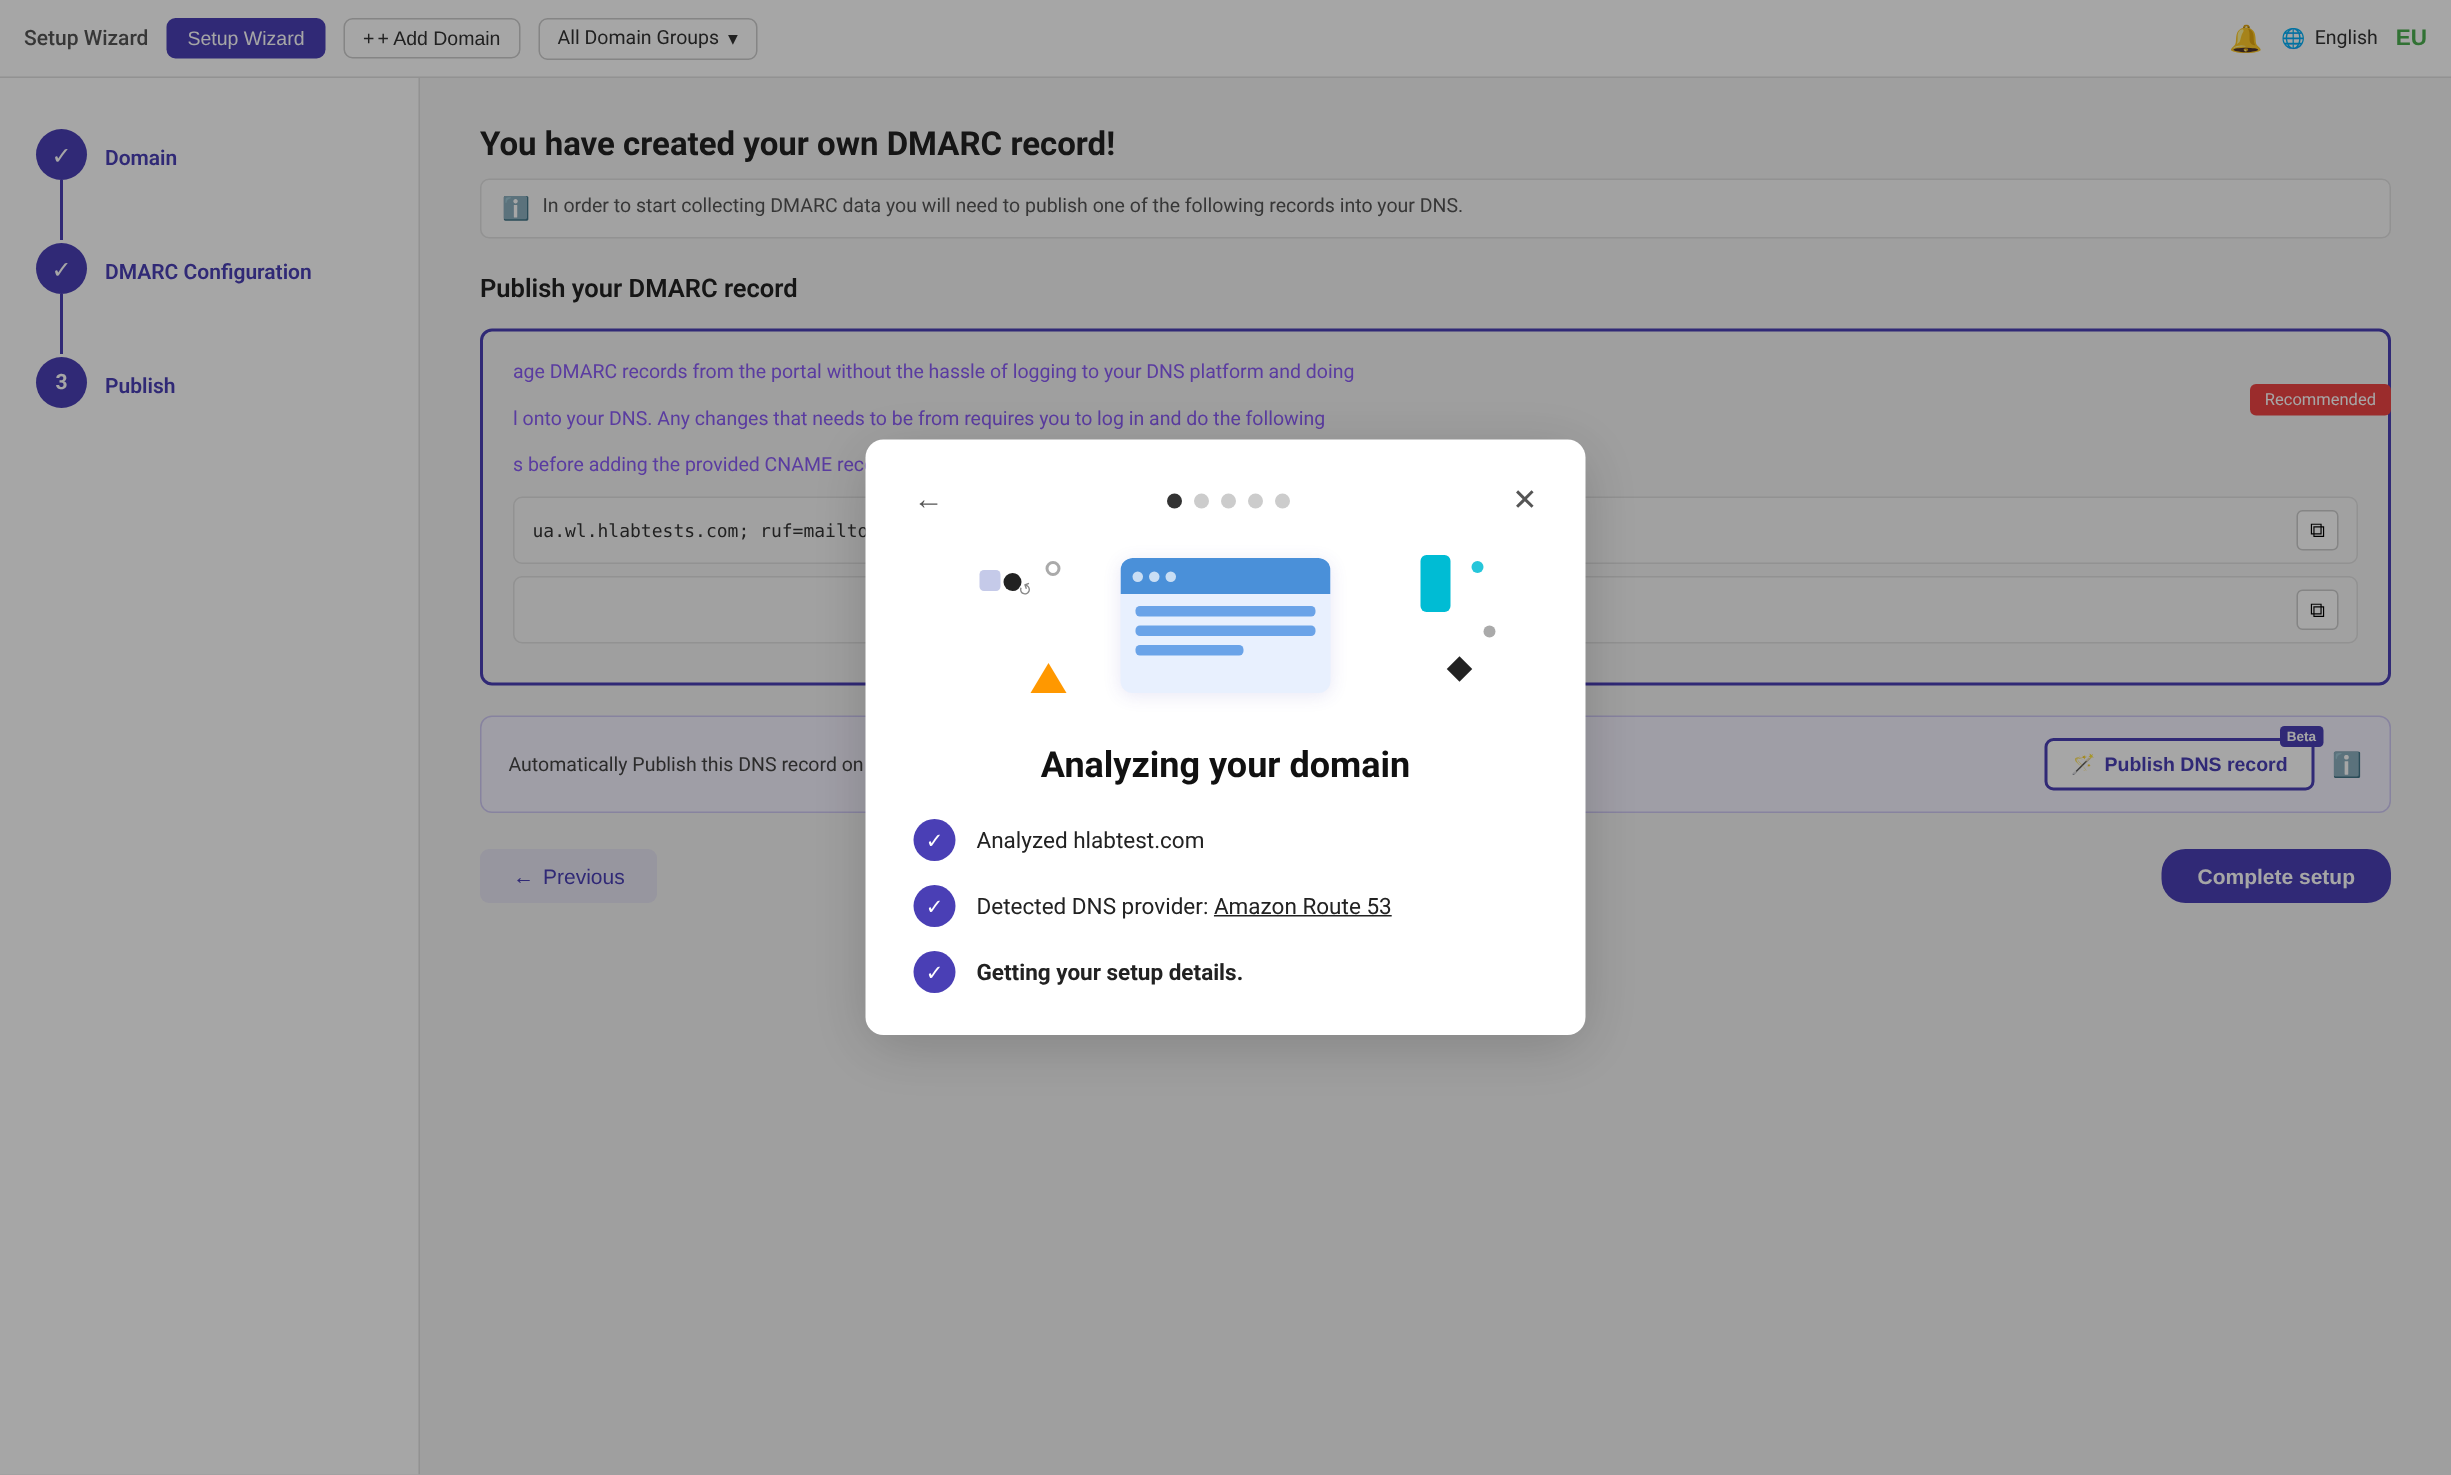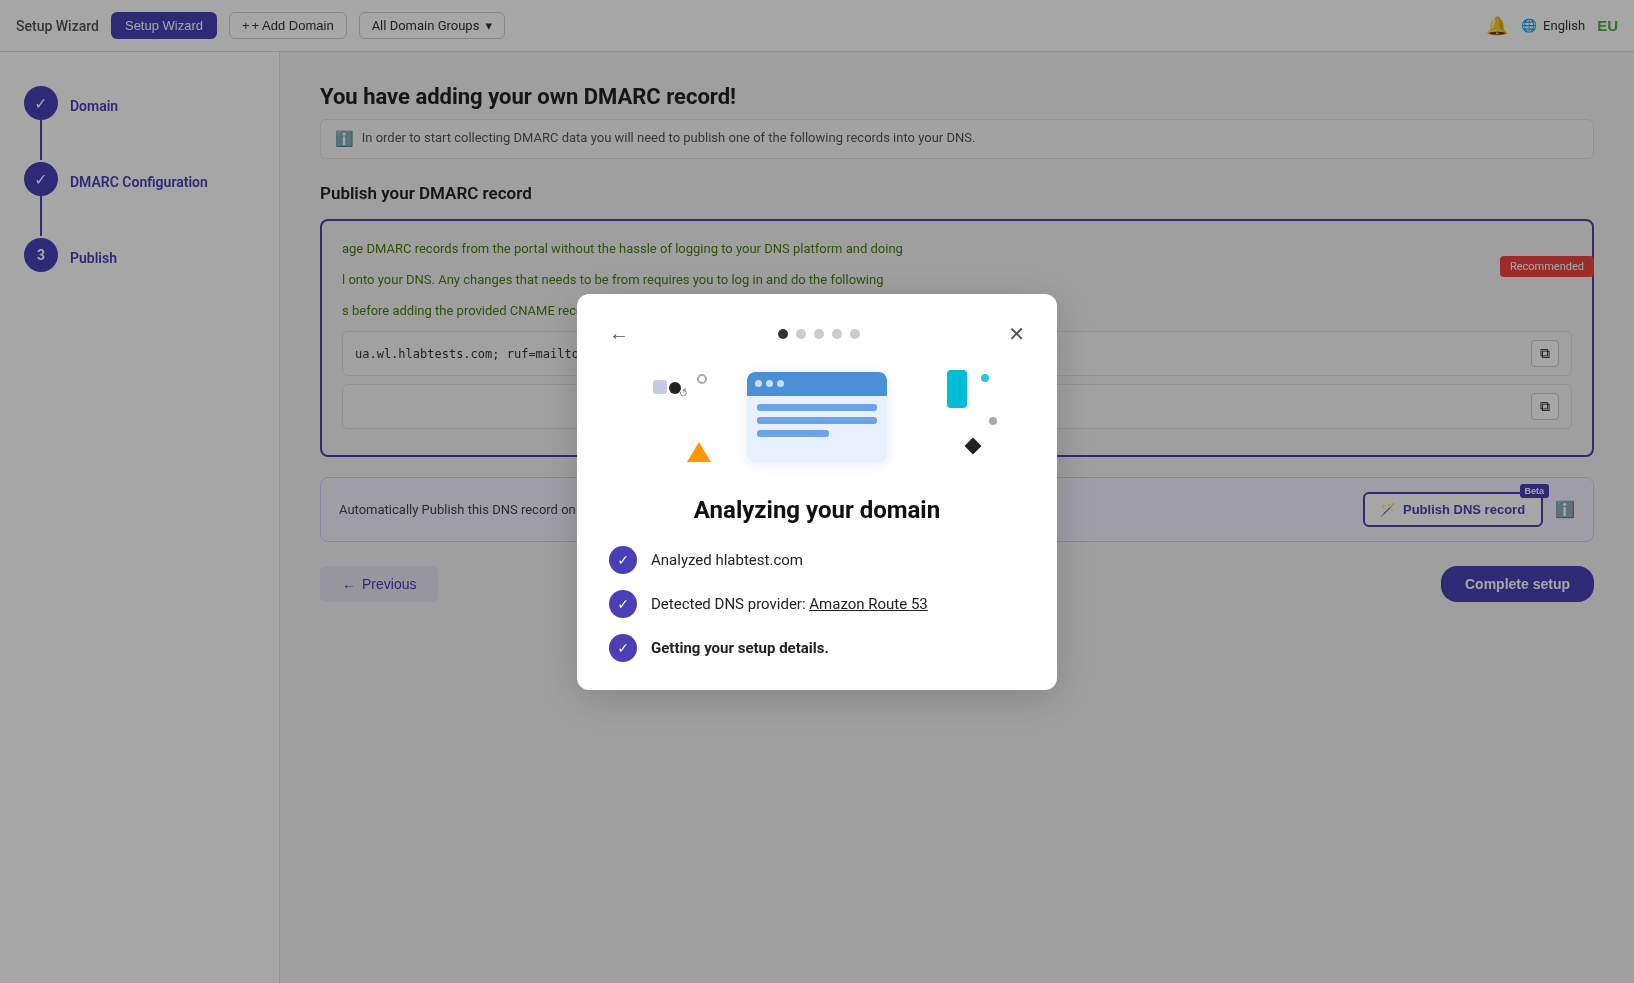--- a/index.html
+++ b/index.html
@@ -65,21 +65,21 @@
     .recommended-badge {
       position: absolute; right: 40px; top: 204px;
       background: #ef4444; color: #fff; font-size: 11px;
       padding: 4px 10px; border-radius: 4px;
     }
 
     .dns-card {
       border: 2px solid #4a3fb5; border-radius: 8px;
       padding: 18px 20px; margin-bottom: 20px;
     }
-    .dns-text { font-size: 13px; color: #4d7c0f; margin-bottom: 10px; line-height: 1.6; }
+    .dns-text { font-size: 13px; color: #8b5cf6; margin-bottom: 10px; line-height: 1.6; }
 
     .record-row {
       display: flex; align-items: center; gap: 8px;
       background: #f7f7f7; border: 1px solid #e0e0e0; border-radius: 6px;
       padding: 8px 12px; margin-bottom: 8px; font-size: 12px; color: #333; font-family: monospace;
     }
     .record-copy-btn {
       margin-left: auto; background: #fff; border: 1px solid #ccc;
       border-radius: 4px; padding: 4px 8px; cursor: pointer; font-size: 14px;
     }
@@ -211,21 +211,21 @@
       <div class="step-row">
         <div class="step-item">
           <div class="sidebar-step-icon num">3</div>
           <span class="sidebar-step-label">Publish</span>
         </div>
       </div>
     </div>
   </aside>
 
   <main class="main">
-    <h1 class="main-title">You have adding your own DMARC record!</h1>
+    <h1 class="main-title">You have created your own DMARC record!</h1>
     <div class="main-info">
       <span style="font-size:15px;color:#666;">ℹ️</span>
       <span>In order to start collecting DMARC data you will need to publish one of the following records into your DNS.</span>
     </div>
 
     <h2 class="main-section-title">Publish your DMARC record</h2>
 
     <div class="recommended-badge">Recommended</div>
 
     <div class="dns-card">

